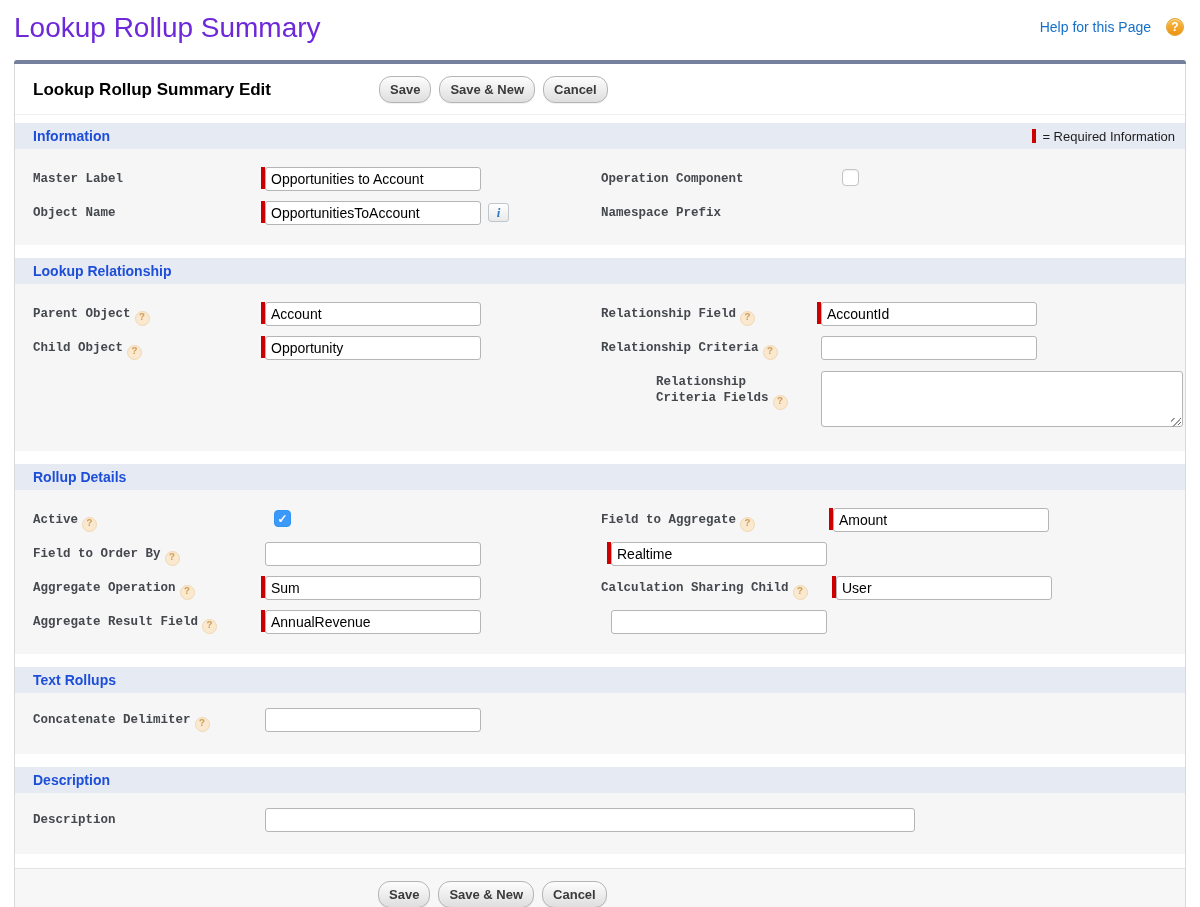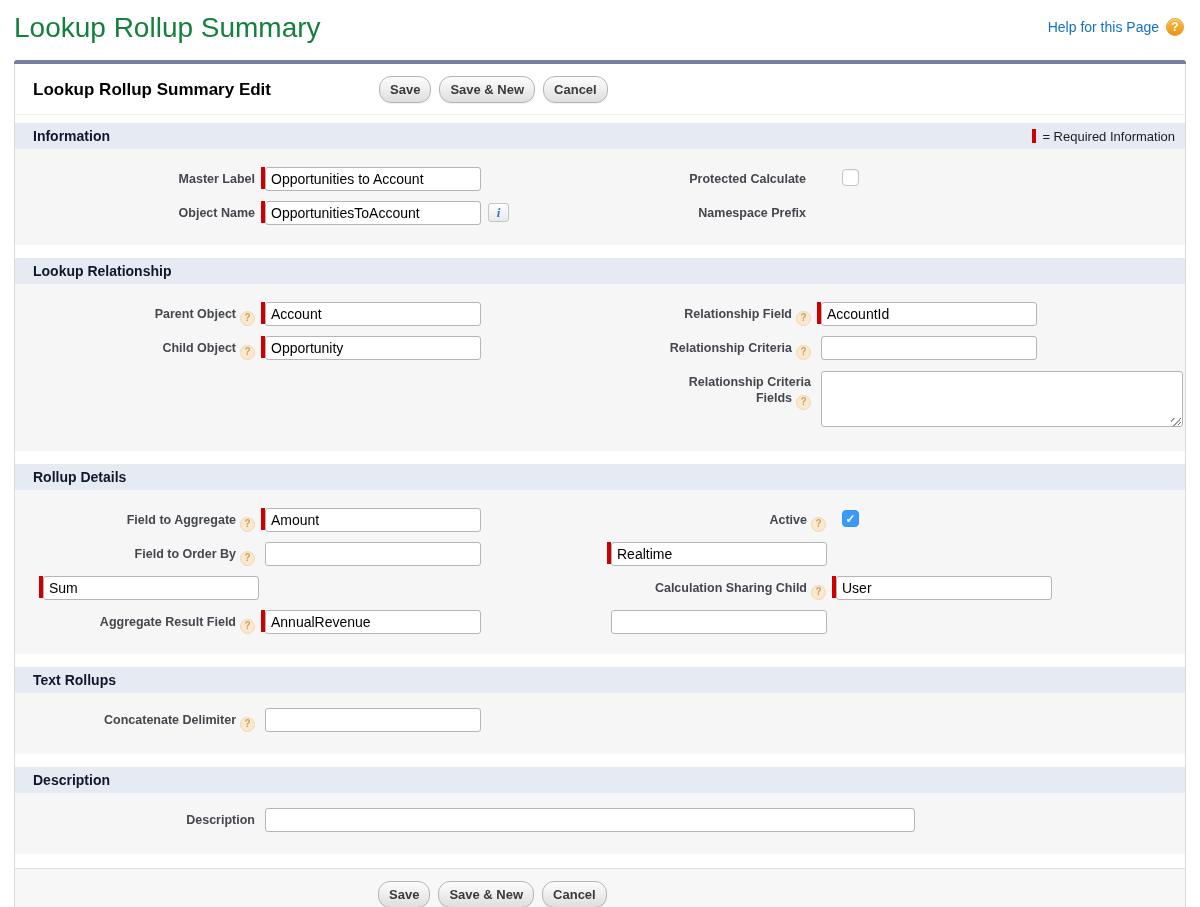--- a/index.html
+++ b/index.html
@@ -2,54 +2,54 @@
 <html><head>
 <meta charset="utf-8">
 <title>Lookup Rollup Summary</title>
 <style>
   * { box-sizing: border-box; }
   html, body { margin: 0; padding: 0; background: #fff; }
   body { font-family: "Liberation Sans", sans-serif; color: #222; width: 1200px; }
 
   
   .page-top { display: flex; justify-content: space-between; align-items: flex-start; padding: 12px 16px 16px 14px; }
-  .page-title { font-size: 28px; font-weight: 400; color: #15803d; margin: 0; line-height: 1.15; }
-  .help-area { display: flex; align-items: center; padding-top: 6px; }
+  .page-title { font-size: 28px; font-weight: 400; color: #6d28d9; margin: 0; line-height: 1.15; }
+  .help-area { display: flex; align-items: center; padding-top: 6px; gap: 8px; }
   .help-link { color: #1570c8; font-size: 14px; text-decoration: none; cursor: pointer; }
   .help-orb { width: 18px; height: 18px; border-radius: 50%; margin-left: 7px;
               background: linear-gradient(#f8bb4a, #ee9311); border: 1px solid #e2necb; border: 1px solid #e0a32e;
               color: #fff; font-size: 12px; font-weight: bold; display: inline-flex; align-items: center; justify-content: center;
               box-shadow: inset 0 1px 0 rgba(255,255,255,.5); cursor: pointer; }
 
   
   .panel { margin: 0 14px 6px 14px; border: 1px solid #d9d9d9; border-top: none; background: #fff; border-radius: 0 0 3px 3px; }
   .panel-topbar { height: 4px; background: #75819c; border-radius: 3px 3px 0 0; margin: 0 -1px; }
   .edit-header { display: flex; align-items: center; padding: 12px 18px 11px 18px; border-bottom: 1px solid #f0f0f0; }
   .edit-title { width: 346px; font-size: 17px; font-weight: bold; color: #000; }
   .btn-row { display: flex; gap: 8px; }
   .btn { font-family: "Liberation Sans", sans-serif; font-size: 13px; font-weight: bold; color: #3a3a3a;
          background: linear-gradient(#fdfdfd, #dedede); border: 1px solid #b4b4b4; border-radius: 12px;
          padding: 5px 10px; cursor: pointer; box-shadow: 0 1px 0 rgba(0,0,0,.05); }
 
   
   .sec { margin-top: 8px; }
   .sec + .sec { margin-top: 13px; }
   .sec-hdr { background: #e6eaf2; padding: 5px 10px 5px 18px; display: flex; justify-content: space-between; align-items: center; }
-  .sec-title { font-size: 14px; font-weight: bold; color: #0f172a; }
+  .sec-title { font-size: 14px; font-weight: bold; color: #1d4ed8; }
   .legend { display: flex; align-items: center; gap: 6px; }
   .legend-bar { width: 4px; height: 14px; background: #cc0000; }
   .legend-text { font-size: 13px; color: #1d1d1d; }
   .sec-body { background: #f6f6f7; padding: 17px 0 20px 18px; }
   .sec-body.tight { padding: 14px 0 22px 18px; }
 
   .row { display: flex; margin-bottom: 9px; }
   .row:last-child { margin-bottom: 0; }
   .half { width: 568px; display: flex; align-items: flex-start; }
-  .lbl { flex: 0 0 222px; text-align: right; font-size: 12.5px; font-weight: bold; color: #44474c;
-         padding-top: 5px; line-height: 16px; }
+  .lbl { flex: 0 0 222px; font-size: 12.5px; font-weight: bold; color: #44474c;
+         padding-top: 5px; line-height: 16px; font-family: Liberation Mono, monospace; }
   .half.r .lbl { flex-basis: 225px; }
   .sec-lr .half.r .lbl { flex-basis: 210px; }
   .lbl.pr20 { padding-right: 20px; }
   .lbl.lbl-narrow { padding-left: 55px; }
   .help-q { display: inline-flex; width: 15px; height: 15px; border-radius: 50%; margin-left: 4px; vertical-align: -3px;
             background: #fae8cf; border: 1px solid #f0d8b2; color: #d09f5e; font-size: 10px; font-weight: bold;
             align-items: center; justify-content: center; cursor: help; }
   .req { flex: 0 0 4px; height: 22px; margin: 1px 0 0 6px; background: transparent; }
   .req.on { background: #cc0000; }
   .txt { height: 24px; width: 216px; border: 1px solid #b5b5b5; border-radius: 3px; background: #fff;
@@ -106,21 +106,21 @@
         </span>
     </div>
     <div class="sec-body">
       <div class="row">
         <div class="half">
           <div class="lbl"><span>Master Label</span></div>
           <div class="req on"></div>
           <input class="txt" type="text" value="Opportunities to Account" style="">
         </div>
         <div class="half r">
-          <div class="lbl pr20"><span>Protected Calculate</span></div>
+          <div class="lbl pr20"><span>Operation Component</span></div>
           <div class="req"></div>
           <span class="cbx"></span>
         </div>
       </div>
       <div class="row">
         <div class="half">
           <div class="lbl"><span>Object Name</span></div>
           <div class="req on"></div>
           <input class="txt" type="text" value="OpportunitiesToAccount" style="">
           <span class="info-btn">i</span>
@@ -171,46 +171,47 @@
       </div>
     </div>
   </div>
 
   <div class="sec">
     <div class="sec-hdr">
       <span class="sec-title">Rollup Details</span>
     </div>
     <div class="sec-body">
       <div class="row">
-        <div class="half">
-          <div class="lbl"><span>Field to Aggregate</span><span class="help-q">?</span></div>
-          <div class="req on"></div>
-          <input class="txt" type="text" value="Amount" style="">
-        </div>
         <div class="half r">
           <div class="lbl"><span>Active</span><span class="help-q">?</span></div>
           <div class="req"></div>
           <span class="cbx checked">
               <span class="cbx-mark">✓</span>
             </span>
         </div>
+        <div class="half">
+          <div class="lbl"><span>Field to Aggregate</span><span class="help-q">?</span></div>
+          <div class="req on"></div>
+          <input class="txt" type="text" value="Amount" style="">
+        </div>
       </div>
       <div class="row">
         <div class="half">
           <div class="lbl"><span>Field to Order By</span><span class="help-q">?</span></div>
           <div class="req"></div>
           <input class="txt" type="text" value="" style="">
         </div>
         <div class="half r">
           <div class="req on"></div>
           <input class="txt" type="text" value="Realtime" style="">
         </div>
       </div>
       <div class="row">
         <div class="half">
+          <div class="lbl"><span>Aggregate Operation</span><span class="help-q">?</span></div>
           <div class="req on"></div>
           <input class="txt" type="text" value="Sum" style="">
         </div>
         <div class="half r">
           <div class="lbl"><span>Calculation Sharing Child</span><span class="help-q">?</span></div>
           <div class="req on"></div>
           <input class="txt" type="text" value="User" style="">
         </div>
       </div>
       <div class="row">

